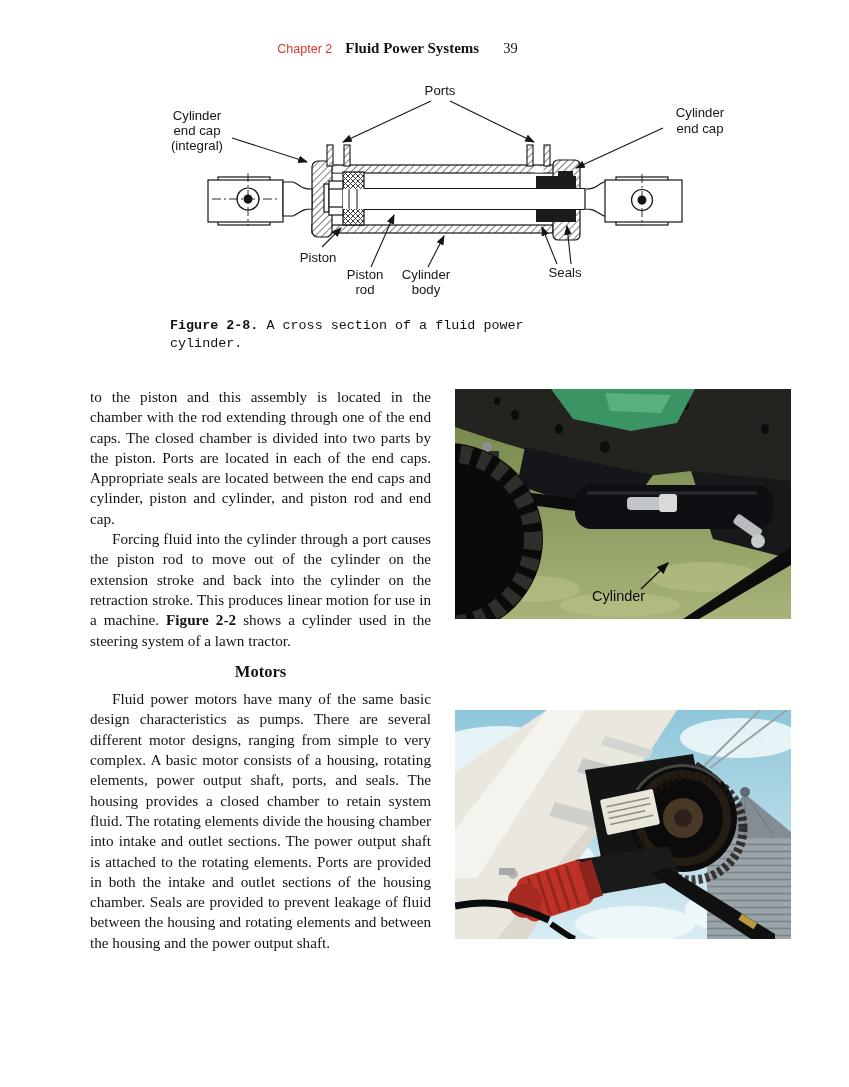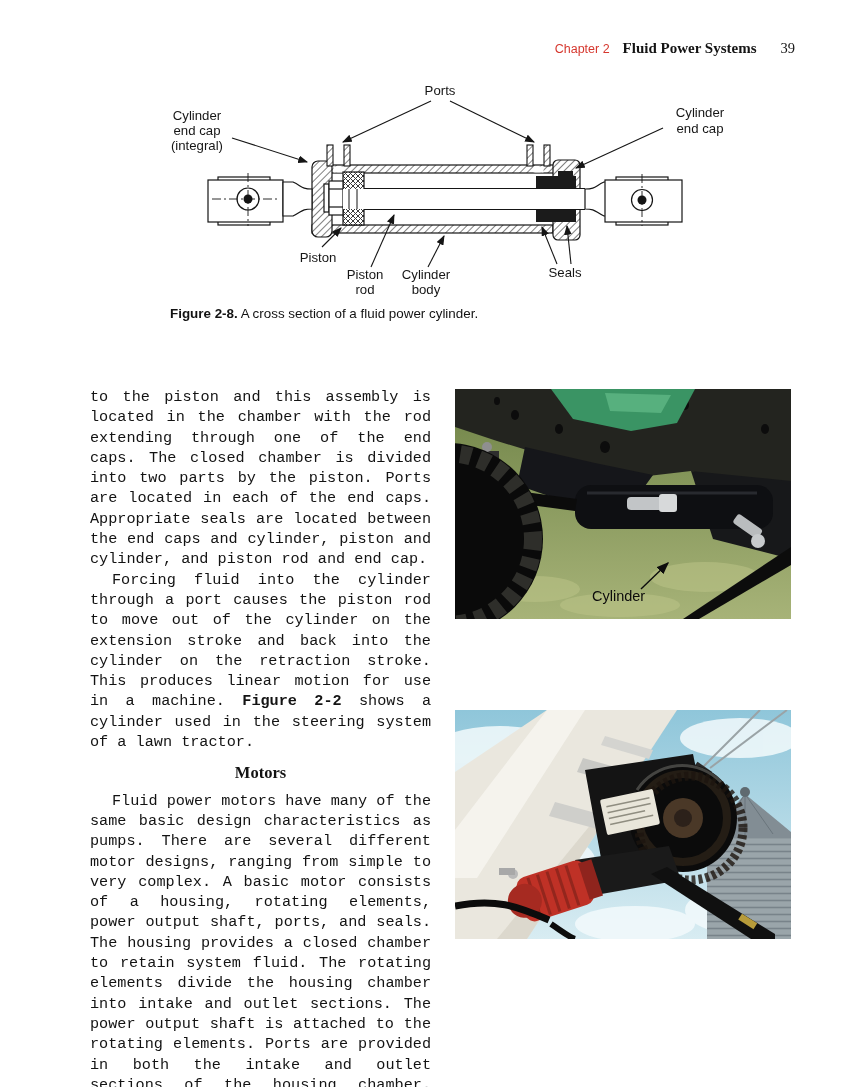--- a/index.html
+++ b/index.html
@@ -4,50 +4,50 @@
 <style>
   html,body { margin:0; padding:0; background:#e8e8e8; }
   .page {
     position:relative; width:849px; height:1087px; margin:0 auto;
     background:#ffffff; overflow:hidden;
     font-family:"Liberation Serif", serif; color:#151515;
   }
   
   .runhead {
     position:absolute; top:39px; left:0; right:54px;
-    text-align:right; white-space:nowrap;
+    text-align:center; white-space:nowrap;
   }
   .runhead .chap {
     font-family:"Liberation Sans", sans-serif;
     font-size:12.5px; color:#d6372e; margin-right:9px;
   }
   .runhead .title { font-weight:bold; font-size:15px; color:#141414; }
   .runhead .pgnum { font-size:14.5px; margin-left:20px; color:#141414; }
 
   
   .diagram { position:absolute; left:128px; top:76px; width:662px; height:232px; }
   .diagram svg { width:100%; height:100%; display:block; }
   .dlabel { font-family:"Liberation Sans", sans-serif; font-size:13.2px; fill:#161616; }
 
   
   .caption {
-    position:absolute; font-family:Liberation Sans, sans-serif;
-    font-size:13.4px; line-height:17.8px; color:#121212; text-align:left;
+    position:absolute; font-family:Liberation Mono, monospace;
+    font-size:13.4px; line-height:17.8px; color:#121212; text-align:left;margin-top:12px;
   }
   .caption b { font-weight:bold; }
   .cap-2-8 { left:170px; top:305px; width:430px; }
   .cap-2-9 { left:455px; top:629px; width:336px; }
   .cap-2-10 { left:455px; top:946px; width:336px; }
 
   
   .bodycol {
     position:absolute; left:90px; top:387px; width:341px;
     font-size:15.2px; line-height:20.3px; text-align:justify; color:#131313;
   }
-  .bodycol p { margin:0;font-family:Liberation Mono, monospace; }
+  .bodycol p { margin:0; }
   .bodycol p.ind { text-indent:22px; }
   .bodycol h3 {
     font-size:16.5px; font-weight:bold; margin:11px 0 7px 0; text-align:center;
   }
 
   
   .photo { position:absolute; left:455px; width:336px; overflow:hidden; }
   .photo svg { display:block; width:100%; height:100%; }
   .photo-2-9 { top:389px; height:230px; }
   .photo-2-10 { top:710px; height:229px; }

